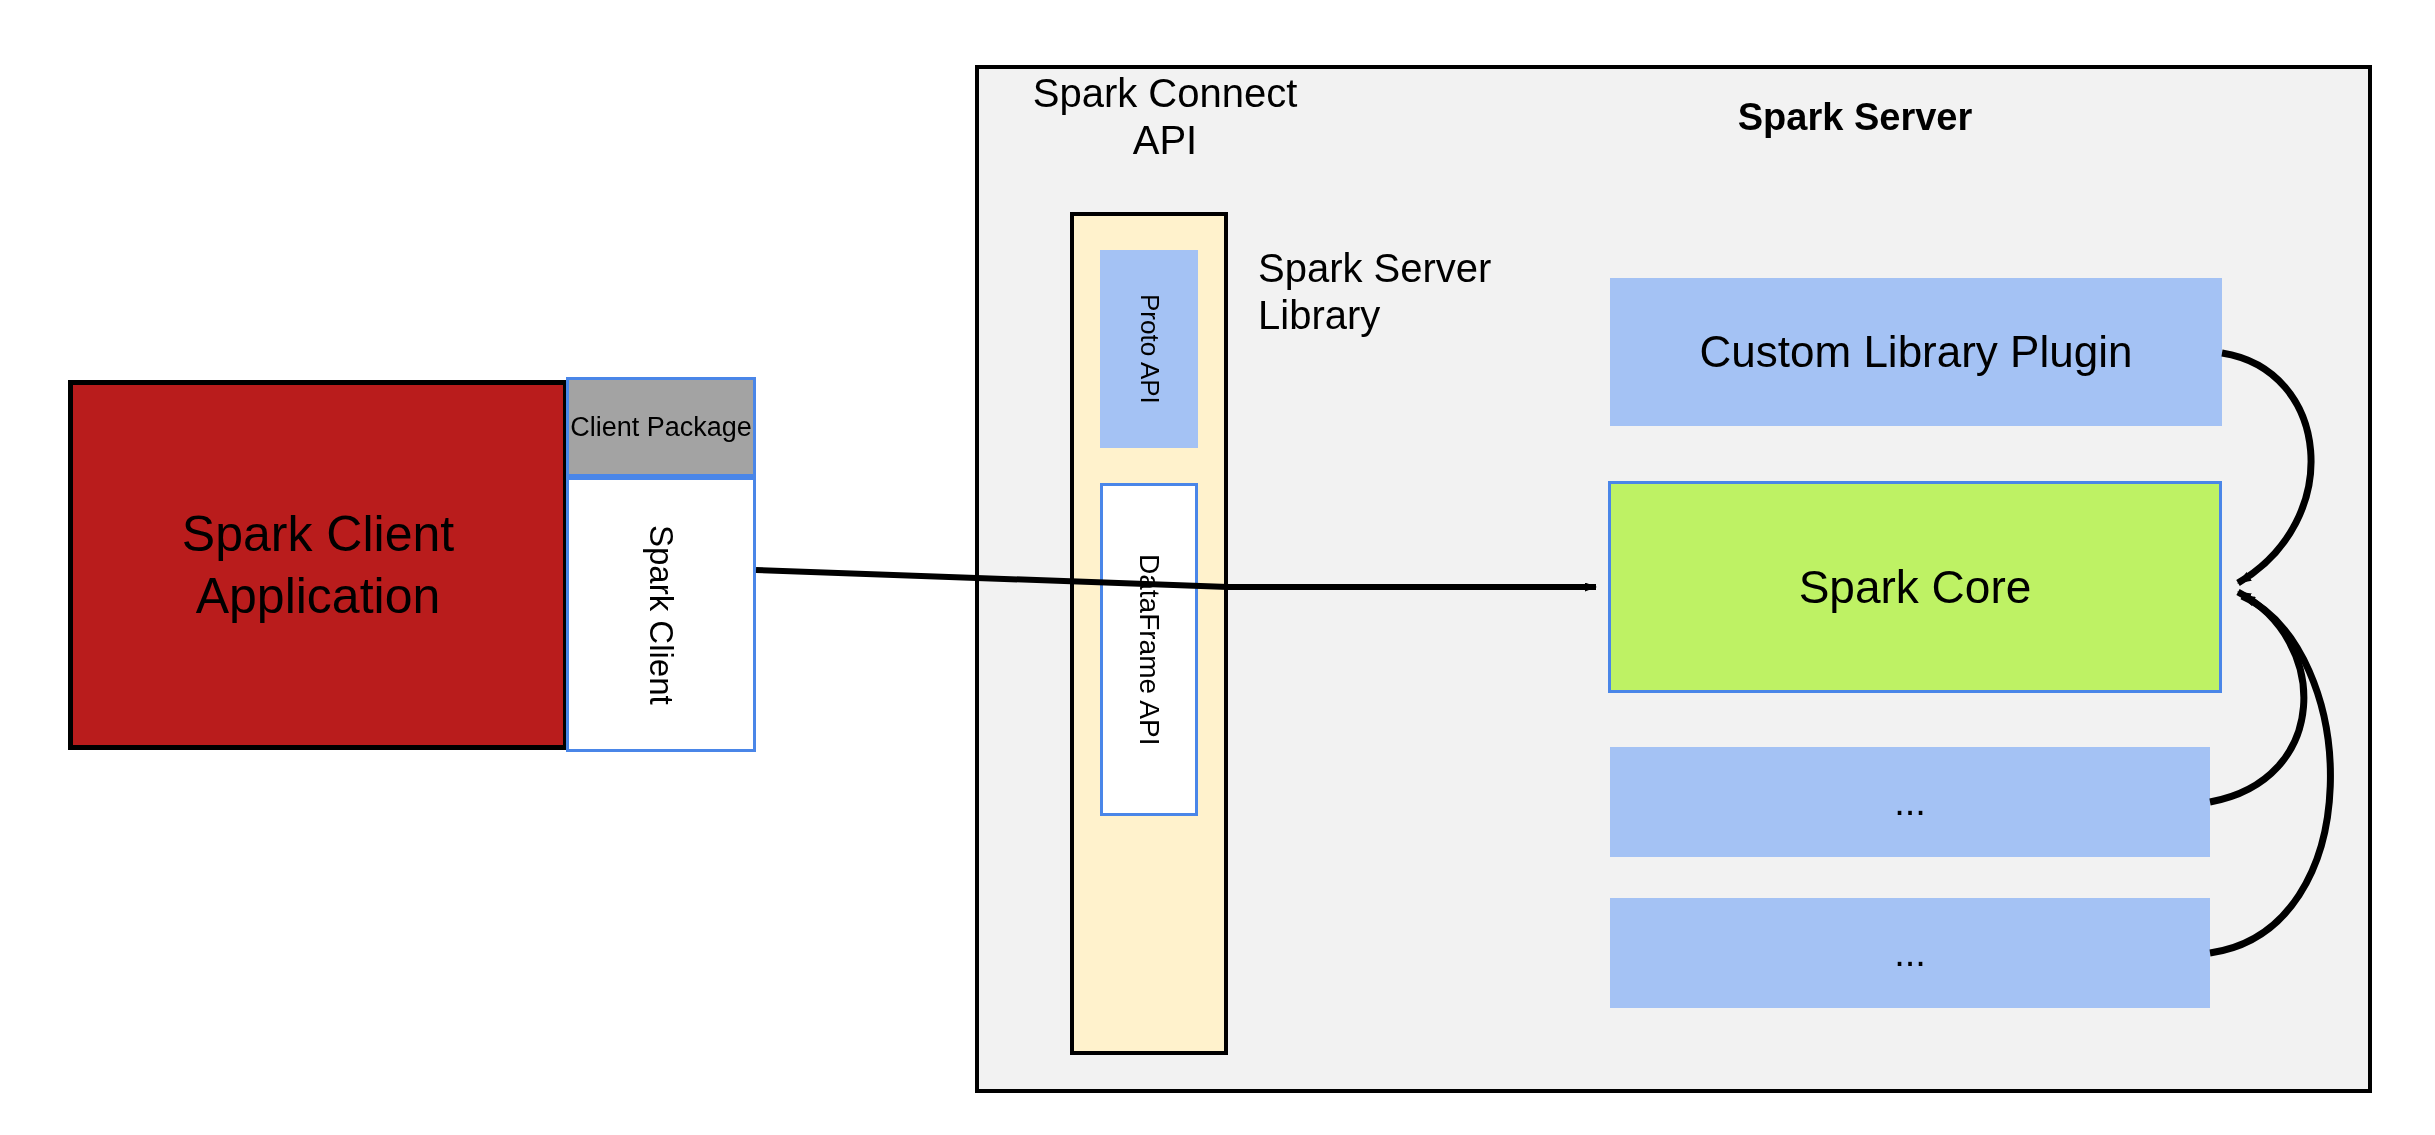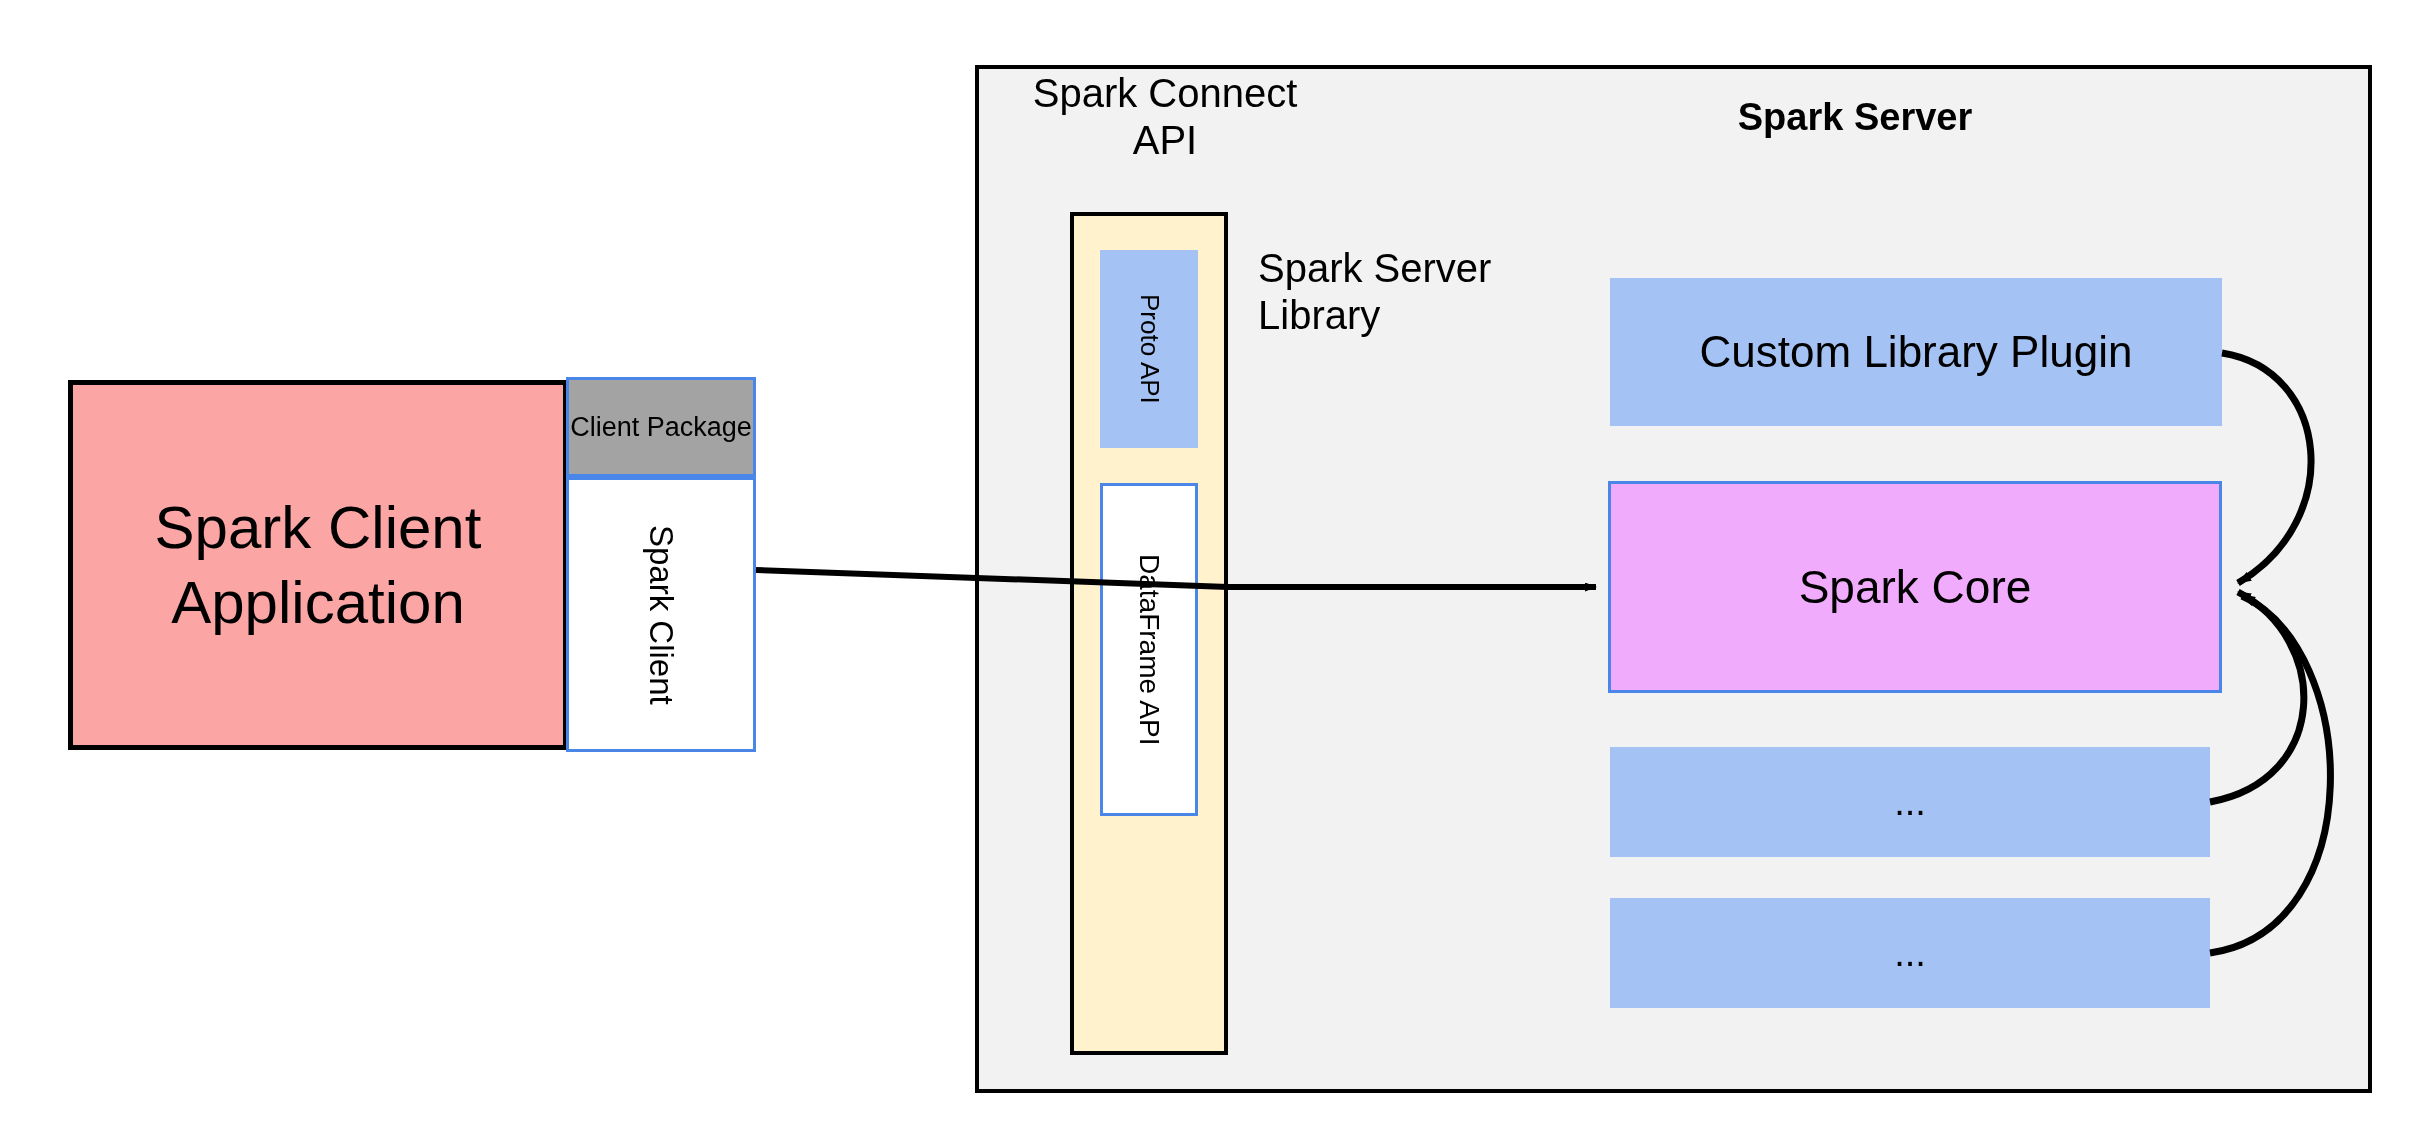--- a/index.html
+++ b/index.html
@@ -33,23 +33,23 @@
     text-align: center;
     line-height: 1.18;
   }
 
   
   #client-app {
     left: 68px;
     top: 380px;
     width: 500px;
     height: 370px;
-    background: #fca5a5;
+    background: #b91c1c;
     border: 5px solid #000000;
-    font-size: 60px;
+    font-size: 50px;
     line-height: 1.25;
     z-index: 3;
   }
   #client-package {
     left: 566px;
     top: 377px;
     width: 190px;
     height: 100px;
     background: #a3a3a3;
     border: 3px solid #4a86e8;
@@ -151,21 +151,21 @@
     background: #a4c2f4;
     border: none;
     font-size: 44px;
     z-index: 2;
   }
   #spark-core {
     left: 1608px;
     top: 481px;
     width: 614px;
     height: 212px;
-    background: #f0abfc;
+    background: #bef264;
     border: 3px solid #4a86e8;
     font-size: 46px;
     z-index: 2;
     align-items: center;
   }
   #more-boxes-1 {
     left: 1610px;
     top: 747px;
     width: 600px;
     height: 110px;

